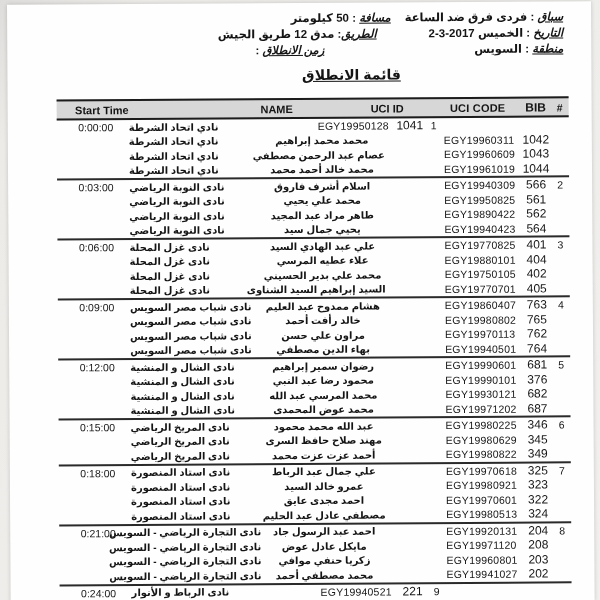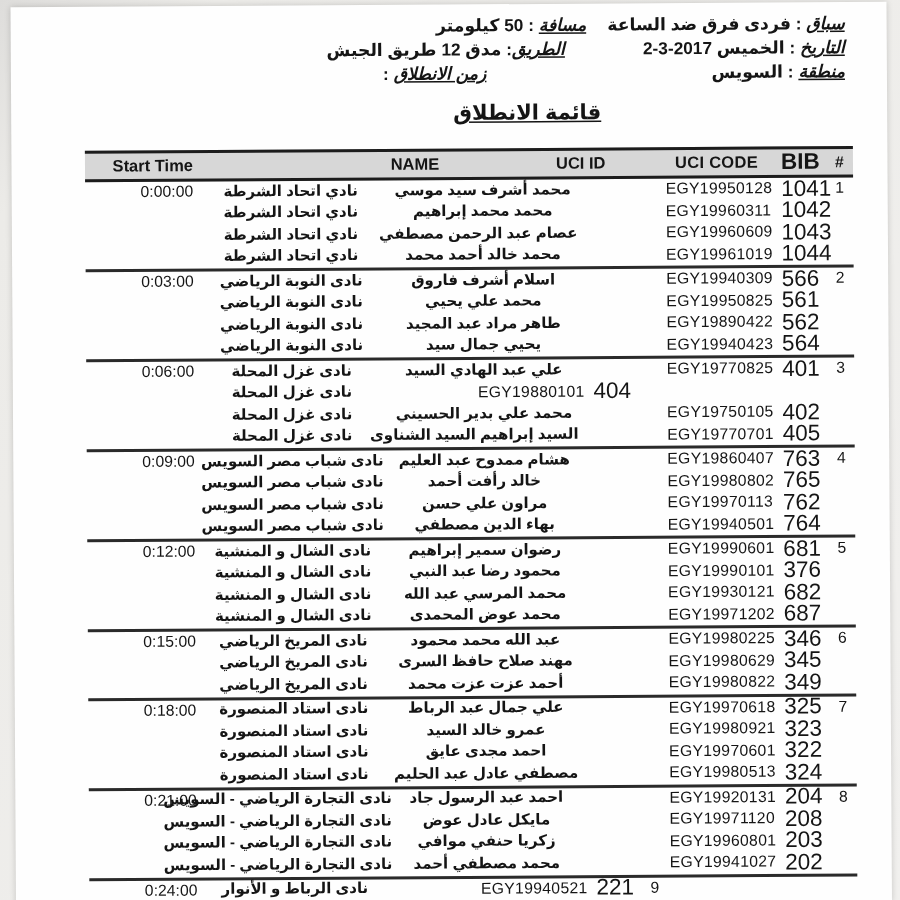--- a/index.html
+++ b/index.html
@@ -35,26 +35,26 @@
   .tbl{margin:15px 0 0 49px;width:512px;font-size:10px;}
   .tbl-header{
     display:flex;align-items:center;height:17px;
     background:#d7d7d7;
     border-top:2.5px solid #1c1c1c;border-bottom:2.5px solid #1c1c1c;
     font-size:11px;font-weight:bold;
   }
   .row{display:flex;align-items:center;height:14.5px;}
   .group{border-bottom:2px solid #2a2a2a;}
   .group:last-child{border-bottom:none;}
-  .c-time{width:72px;flex:0 0 72px;text-align:right;font-size:10.5px;padding-left:6px;box-sizing:border-box;}
-  .c-club{width:130px;flex:0 0 130px;text-align:center;direction:rtl;font-weight:bold;white-space:nowrap;}
+  .c-time{width:72px;flex:0 0 72px;text-align:center;font-size:10.5px;padding-left:6px;box-sizing:border-box;}
+  .c-club{width:130px;flex:0 0 130px;text-align:left;direction:rtl;font-weight:bold;white-space:nowrap;}
   .c-name{width:126px;flex:0 0 126px;text-align:center;direction:rtl;font-weight:bold;white-space:nowrap;overflow:visible;}
   .c-uciid{width:50px;flex:0 0 50px;text-align:left;}
   .c-code{width:86px;flex:0 0 86px;text-align:left;padding-left:9px;box-sizing:border-box;font-size:10.5px;letter-spacing:.2px;}
-  .c-bib{width:30px;flex:0 0 30px;text-align:left;font-size:15px;}
+  .c-bib{width:30px;flex:0 0 30px;text-align:center;font-size:12px;}
   .c-num{width:18px;flex:0 0 18px;text-align:center;font-size:10.5px;}
   .tbl-header .c-time{text-align:right;padding-left:7px;font-size:11px;}
   .tbl-header .c-namegroup{width:256px;flex:0 0 256px;text-align:center;padding-left:40px;box-sizing:border-box;}
   .tbl-header .c-uciid{transform:translateX(-14px);}
   .tbl-header .c-code{text-align:center;padding-left:0;font-size:11px;}
 </style>
 </head>
 <body>
 
 <div class="photo-frame"></div>
@@ -88,21 +88,20 @@
       <span class="c-uciid">UCI ID</span>
       <span class="c-code">UCI CODE</span>
       <span class="c-bib">BIB</span>
       <span class="c-num">#</span>
     </div>
     <div id="groups-container">
         <div class="group">
           <div class="row">
             <span class="c-time">0:00:00</span>
             <span class="c-club">نادي اتحاد الشرطة</span>
-            <span class="c-name">محمد أشرف سيد موسي</span>
             <span class="c-uciid"></span>
             <span class="c-code">EGY19950128</span>
             <span class="c-bib">1041</span>
             <span class="c-num">1</span>
           </div>
           <div class="row">
             <span class="c-time"></span>
             <span class="c-club">نادي اتحاد الشرطة</span>
             <span class="c-name">محمد محمد إبراهيم</span>
             <span class="c-uciid"></span>
@@ -173,20 +172,21 @@
             <span class="c-club">نادى غزل المحلة</span>
             <span class="c-name">علي عبد الهادي السيد</span>
             <span class="c-uciid"></span>
             <span class="c-code">EGY19770825</span>
             <span class="c-bib">401</span>
             <span class="c-num">3</span>
           </div>
           <div class="row">
             <span class="c-time"></span>
             <span class="c-club">نادى غزل المحلة</span>
+            <span class="c-name">علاء عطيه المرسي</span>
             <span class="c-uciid"></span>
             <span class="c-code">EGY19880101</span>
             <span class="c-bib">404</span>
             <span class="c-num"></span>
           </div>
           <div class="row">
             <span class="c-time"></span>
             <span class="c-club">نادى غزل المحلة</span>
             <span class="c-name">محمد علي بدير الحسيني</span>
             <span class="c-uciid"></span>

